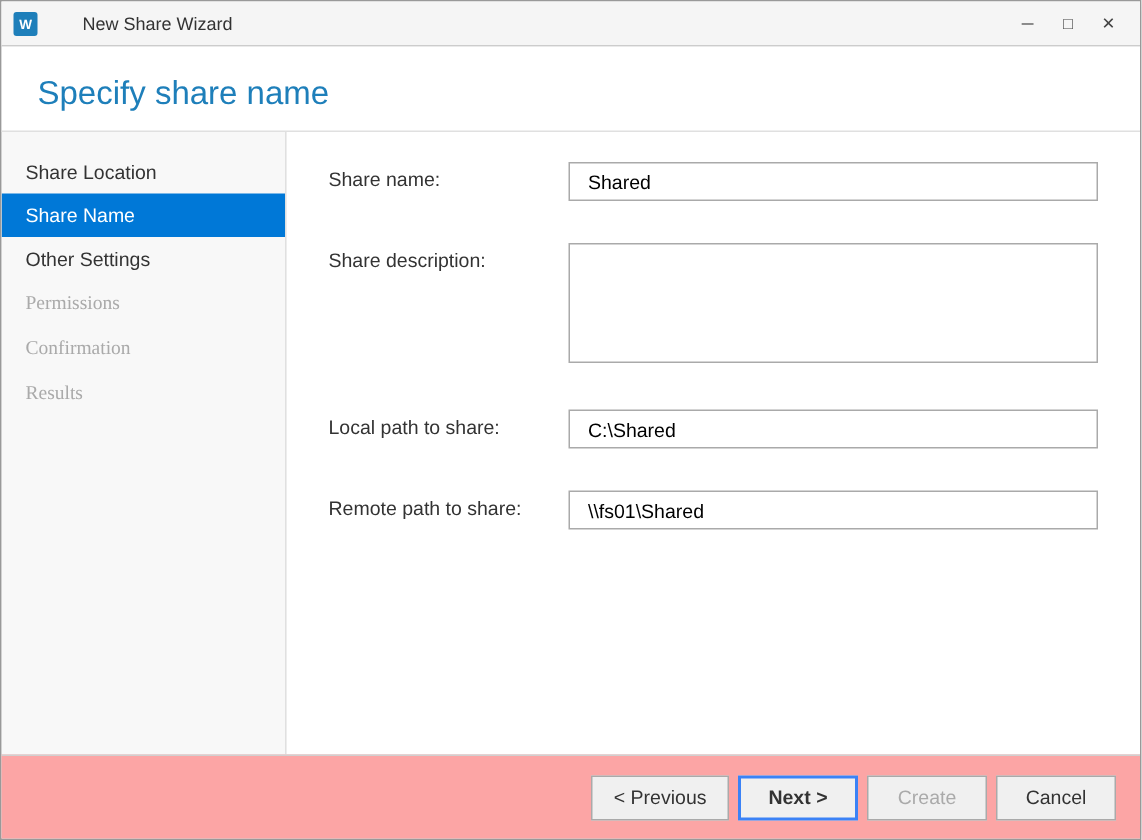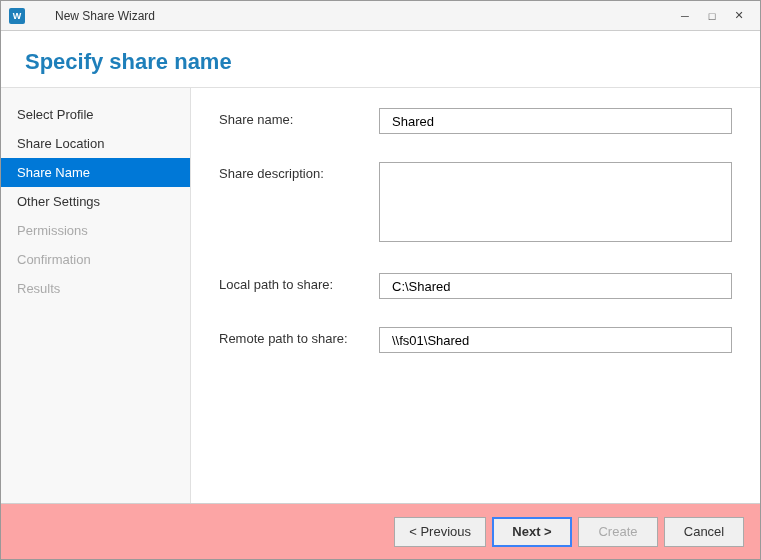--- a/index.html
+++ b/index.html
@@ -72,21 +72,21 @@
       overflow: hidden;
     }
     .header-section {
       padding: 18px 24px 12px 24px;
       border-bottom: 1px solid #e0e0e0;
       background: #fff;
     }
     .page-title {
       font-size: 22px;
       color: #1e7fba;
-      font-weight: 700;
+      font-weight: 400;
     }
     .main-section {
       display: flex;
       flex: 1;
       overflow: hidden;
     }
     .sidebar {
       width: 190px;
       background: #f8f8f8;
       border-right: 1px solid #e0e0e0;
@@ -99,20 +99,21 @@
       color: #333;
       font-size: 13px;
     }
     .sidebar-item.active {
       background: #0078d7;
       color: white;
     }
     .sidebar-item.disabled {
       color: #aaa;
       cursor: default;
+      font-family: Liberation Serif, serif;
     }
     .form-section {
       flex: 1;
       padding: 20px 28px;
       overflow-y: auto;
     }
     .form-row {
       display: flex;
       align-items: flex-start;
       margin-bottom: 28px;
@@ -203,23 +204,20 @@
   <div class="content-area">
 
     <div class="header-section">
       <h1 class="page-title">Specify share name</h1>
     </div>
 
     <div class="main-section">
 
       <div class="sidebar">
         <div class="sidebar-item">
-          <span>Select Profile</span>
-        </div>
-        <div class="sidebar-item">
           <span>Share Location</span>
         </div>
         <div class="sidebar-item active">
           <span>Share Name</span>
         </div>
         <div class="sidebar-item">
           <span>Other Settings</span>
         </div>
         <div class="sidebar-item disabled">
           <span>Permissions</span>

